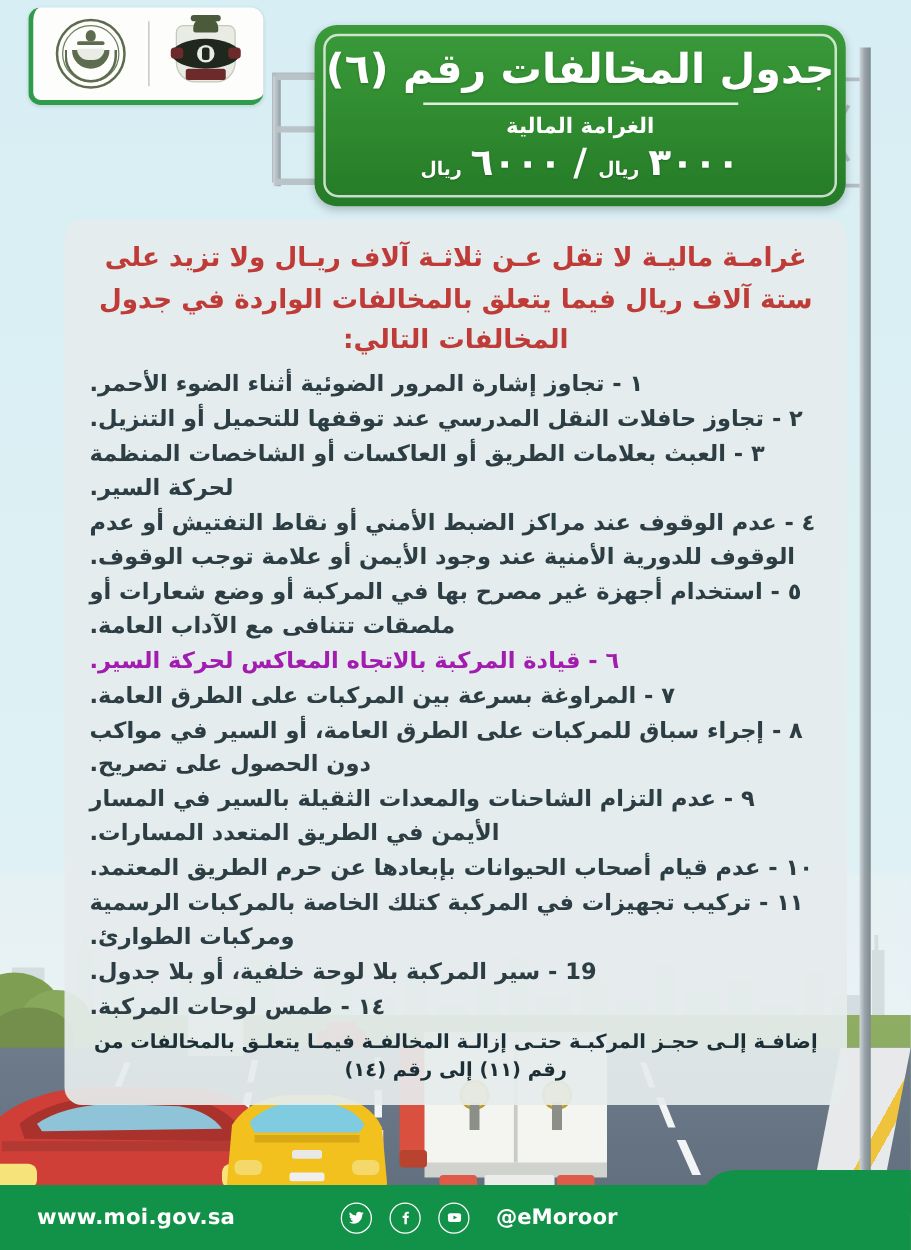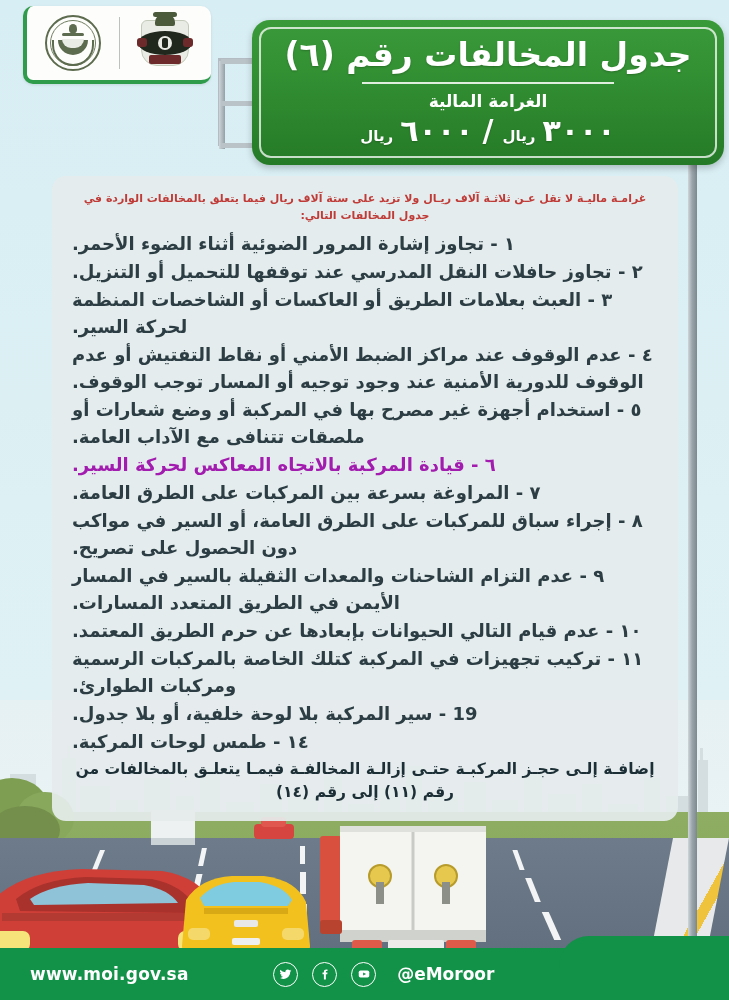--- a/index.html
+++ b/index.html
@@ -131,21 +131,21 @@
   }
   .truss-left .b1{ top:-2px; } .truss-left .b2{ top:40px; } .truss-left .b3{ top:82px; }
   .truss-left .cap{
     position:absolute; left:-2px; top:0; width:6px; height:88px;
     background:linear-gradient(90deg,#cfd6da,#94a0a6);
   }
 
   
   .sign {
     position:absolute; top:20px; left:252px;
-    width:472px; height:145px;
+    width:425px; height:145px;
     background:linear-gradient(180deg,#3a9a3a 0%,#2f8a2f 55%,#257a27 100%);
     border-radius:18px;
     box-shadow:0 3px 7px rgba(0,0,0,.22);
     z-index:20;
     padding:10px 22px;
     display:flex; flex-direction:column; align-items:center; justify-content:center;
   }
   .sign:before{
     content:""; position:absolute; inset:7px;
     border:2px solid rgba(255,255,255,.75);
@@ -178,21 +178,21 @@
     position:absolute; top:176px; left:52px;
     width:626px;
     background:rgba(229,236,236,.93);
     border-radius:14px;
     padding:14px 20px 16px;
     z-index:14;
     text-align:right;
     color:#2c3e44;
   }
   .intro {
-    color:#bf3b37; font-size:11px; font-weight:bold;
+    color:#bf3b37; font-size:21px; font-weight:bold;
     line-height:1.55; text-align:center; margin-bottom:6px;
   }
   ul.viol { list-style:none; }
   ul.viol li {
     font-size:18px; line-height:1.5; margin-bottom:1px;
     color:#2c3e44; font-weight:bold; text-align:left;
   }
   ul.viol li.red { color:#a21caf; }
   .note {
     margin-top:3px; font-size:15.6px; font-weight:bold;
@@ -462,27 +462,27 @@
       </div>
     </div>
   </div>
 
   <div class="card">
     <div class="intro">غرامـة ماليـة لا تقل عـن ثلاثـة آلاف ريـال ولا تزيد على ستة آلاف ريال فيما يتعلق بالمخالفات الواردة في جدول المخالفات التالي:</div>
     <ul class="viol" id="viol-list">
         <li><span>١</span> - <span>تجاوز إشارة المرور الضوئية أثناء الضوء الأحمر.</span></li>
         <li><span>٢</span> - <span>تجاوز حافلات النقل المدرسي عند توقفها للتحميل أو التنزيل.</span></li>
         <li><span>٣</span> - <span>العبث بعلامات الطريق أو العاكسات أو الشاخصات المنظمة لحركة السير.</span></li>
-        <li><span>٤</span> - <span>عدم الوقوف عند مراكز الضبط الأمني أو نقاط التفتيش أو عدم الوقوف للدورية الأمنية عند وجود توجيه أو المسار توجب الوقوف.</span></li>
+        <li><span>٤</span> - <span>عدم الوقوف عند مراكز الضبط الأمني أو نقاط التفتيش أو عدم الوقوف للدورية الأمنية عند وجود الأيمن أو علامة توجب الوقوف.</span></li>
         <li><span>٥</span> - <span>استخدام أجهزة غير مصرح بها في المركبة أو وضع شعارات أو ملصقات تتنافى مع الآداب العامة.</span></li>
         <li class="red"><span>٦</span> - <span>قيادة المركبة بالاتجاه المعاكس لحركة السير.</span></li>
         <li><span>٧</span> - <span>المراوغة بسرعة بين المركبات على الطرق العامة.</span></li>
         <li><span>٨</span> - <span>إجراء سباق للمركبات على الطرق العامة، أو السير في مواكب دون الحصول على تصريح.</span></li>
         <li><span>٩</span> - <span>عدم التزام الشاحنات والمعدات الثقيلة بالسير في المسار الأيمن في الطريق المتعدد المسارات.</span></li>
-        <li><span>١٠</span> - <span>عدم قيام التالي الحيوانات بإبعادها عن حرم الطريق المعتمد.</span></li>
+        <li><span>١٠</span> - <span>عدم قيام أصحاب الحيوانات بإبعادها عن حرم الطريق المعتمد.</span></li>
         <li><span>١١</span> - <span>تركيب تجهيزات في المركبة كتلك الخاصة بالمركبات الرسمية ومركبات الطوارئ.</span></li>
         <li><span>19</span> - <span>سير المركبة بلا لوحة خلفية، أو بلا جدول.</span></li>
         <li><span>١٤</span> - <span>طمس لوحات المركبة.</span></li>
       </ul>
     <div class="note">إضافـة إلـى حجـز المركبـة حتـى إزالـة المخالفـة فيمـا يتعلـق بالمخالفات من رقم (١١) إلى رقم (١٤)</div>
   </div>
 
   <div class="footer">
     <div class="footer-row">
       <span class="site">www.moi.gov.sa</span>

